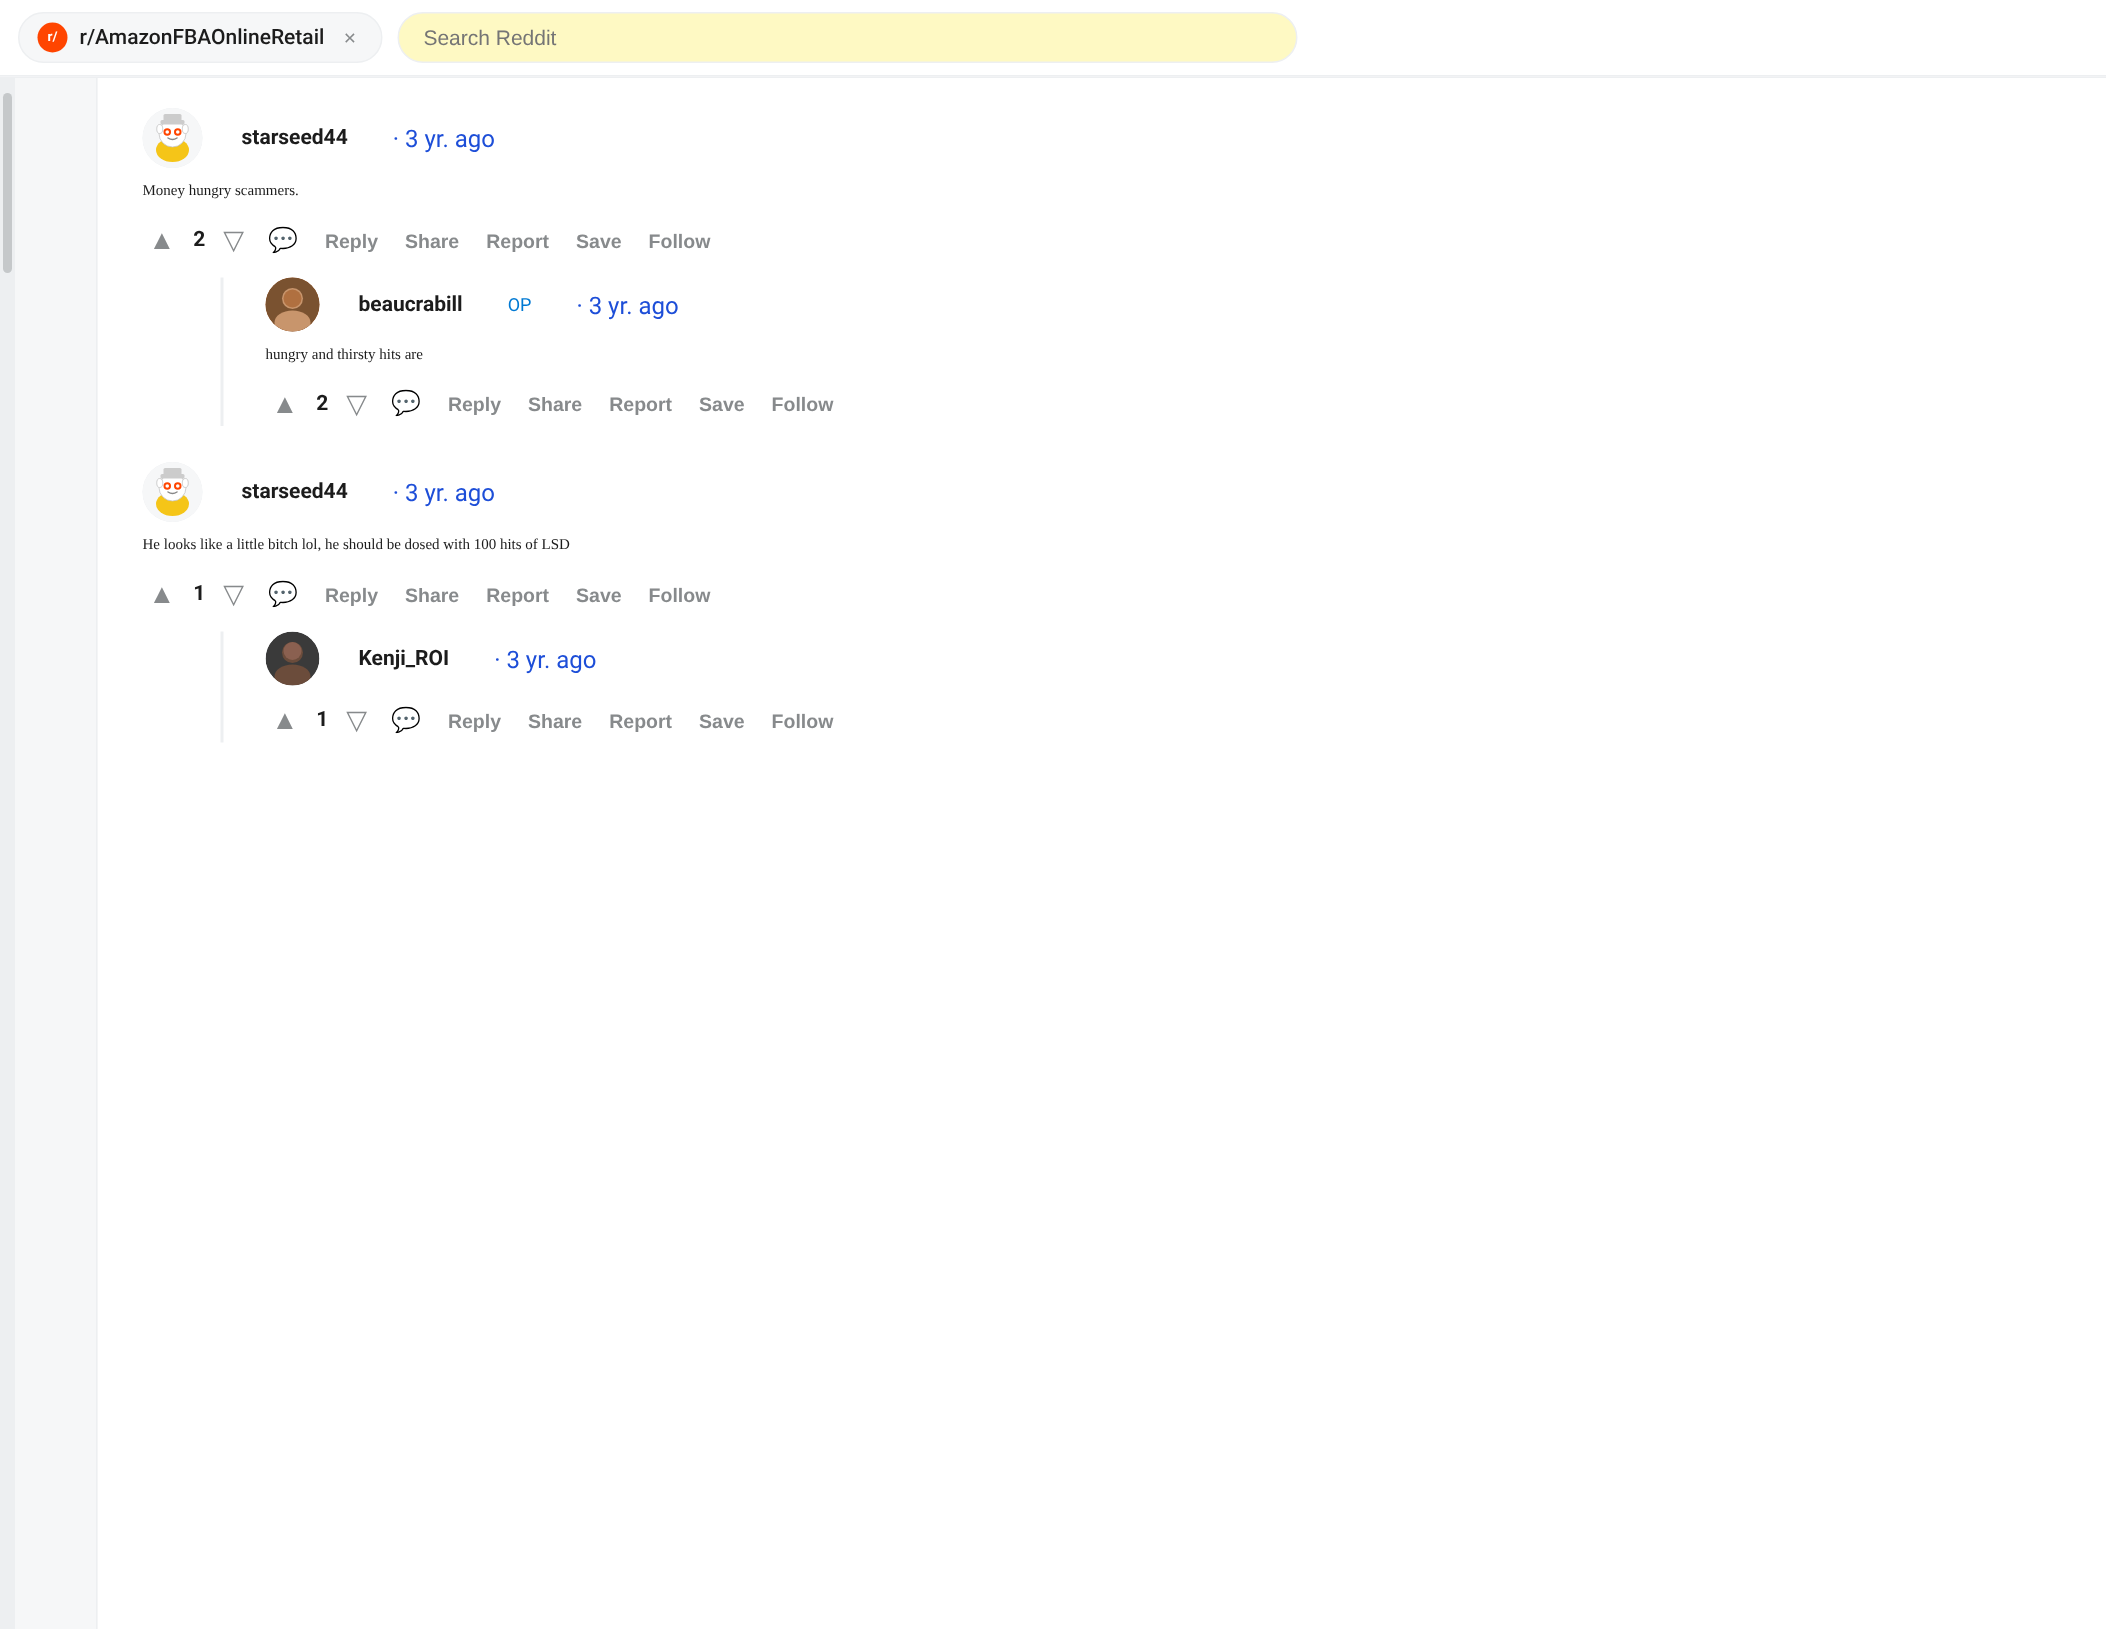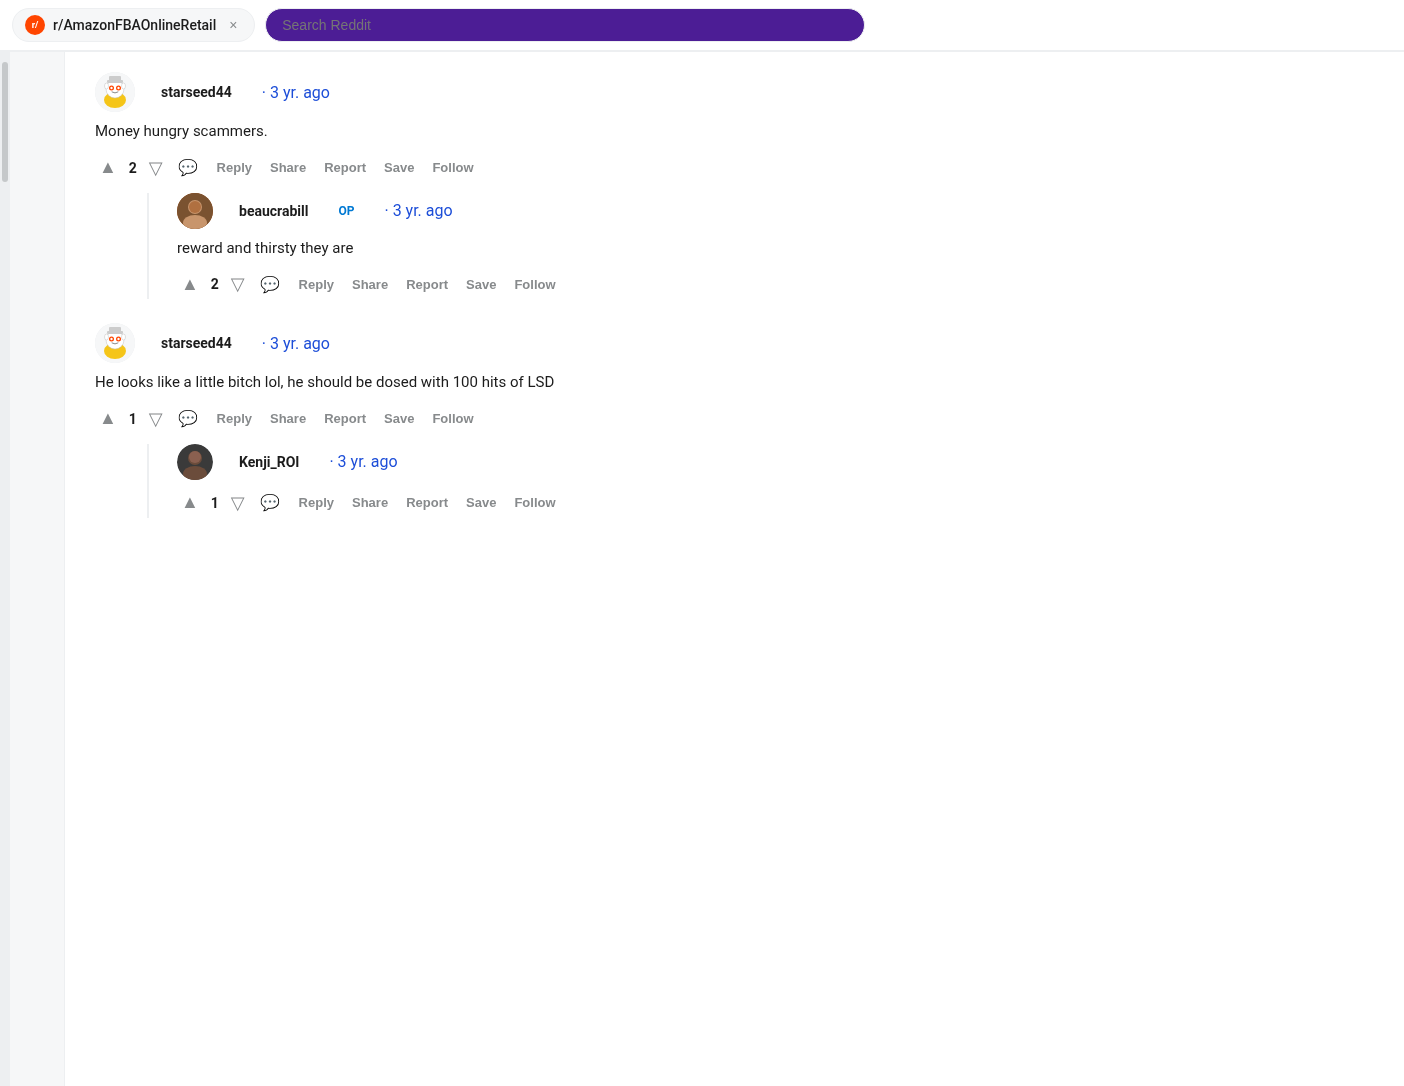--- a/index.html
+++ b/index.html
@@ -51,21 +51,21 @@
       font-size: 14px;
       display: flex;
       align-items: center;
       justify-content: center;
       width: 18px;
       height: 18px;
       border-radius: 50%;
     }
     .search-bar {
       flex: 1;
-      background: #4c1d95;
+      background: #fef9c3;
       border: 1px solid #edeff1;
       border-radius: 20px;
       padding: 8px 16px;
       font-size: 14px;
       color: #878a8c;
       outline: none;
       max-width: 600px;
     }
 
     
@@ -129,34 +129,35 @@
       justify-content: center;
       background: #edeff1;
     }
     .username {
       font-weight: 700;
       font-size: 14px;
       color: #1c1c1c;
     }
     .op-badge {
       color: #0079d3;
-      font-weight: 700;
+      font-weight: 400;
       font-size: 12px;
       margin-left: 4px;
     }
     .timestamp {
       color: #1d4ed8;
       font-size: 16px;
       margin-left: 4px;
     }
     .comment-text {
-      font-size: 15px;
+      font-size: 10px;
       color: #1c1c1c;
       margin-bottom: 10px;
       line-height: 1.5;
+      font-family: Liberation Serif, serif;
     }
     .comment-actions {
       display: flex;
       align-items: center;
       gap: 6px;
       flex-wrap: wrap;
     }
     .vote-btn {
       background: none;
       border: none;
@@ -290,21 +291,21 @@
                 <circle cx="18" cy="18" r="18" fill="#7a5230"></circle>
                 <circle cx="18" cy="14" r="7" fill="#c8956c"></circle>
                 <ellipse cx="18" cy="30" rx="12" ry="8" fill="#c8956c"></ellipse>
                 <circle cx="18" cy="14" r="6" fill="#b07040"></circle>
               </svg>
             </div>
             <span class="username">beaucrabill</span>
             <span class="op-badge">OP</span>
             <span class="timestamp">· <span>3 yr. ago</span></span>
           </div>
-          <div class="comment-text">reward and thirsty they are</div>
+          <div class="comment-text">hungry and thirsty hits are</div>
           <div class="comment-actions">
             <button class="vote-btn">▲</button>
             <span class="vote-count">2</span>
             <button class="vote-btn">▽</button>
             <button class="action-btn">
                 <span class="chat-icon">💬</span>
               </button>
             <button class="action-btn">Reply</button>
             <button class="action-btn">Share</button>
             <button class="action-btn">Report</button>

